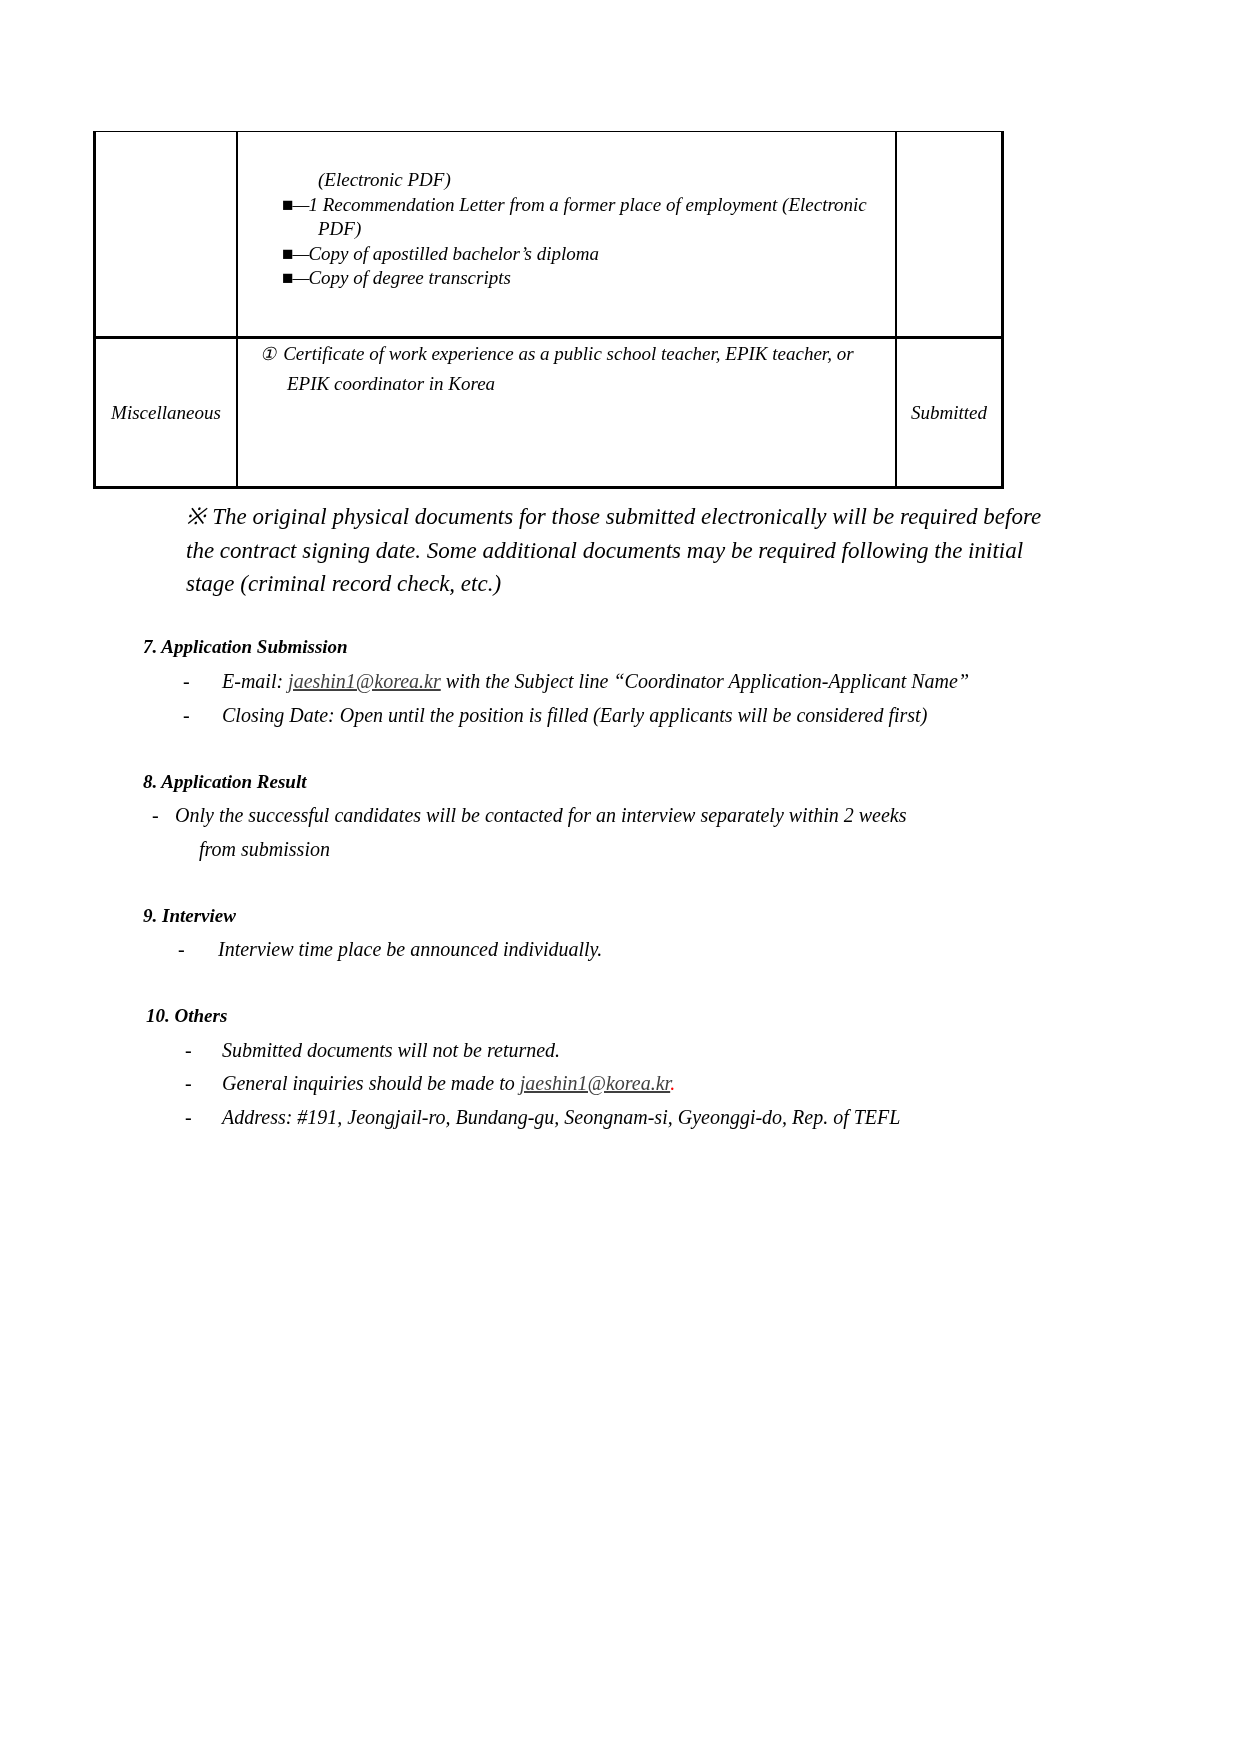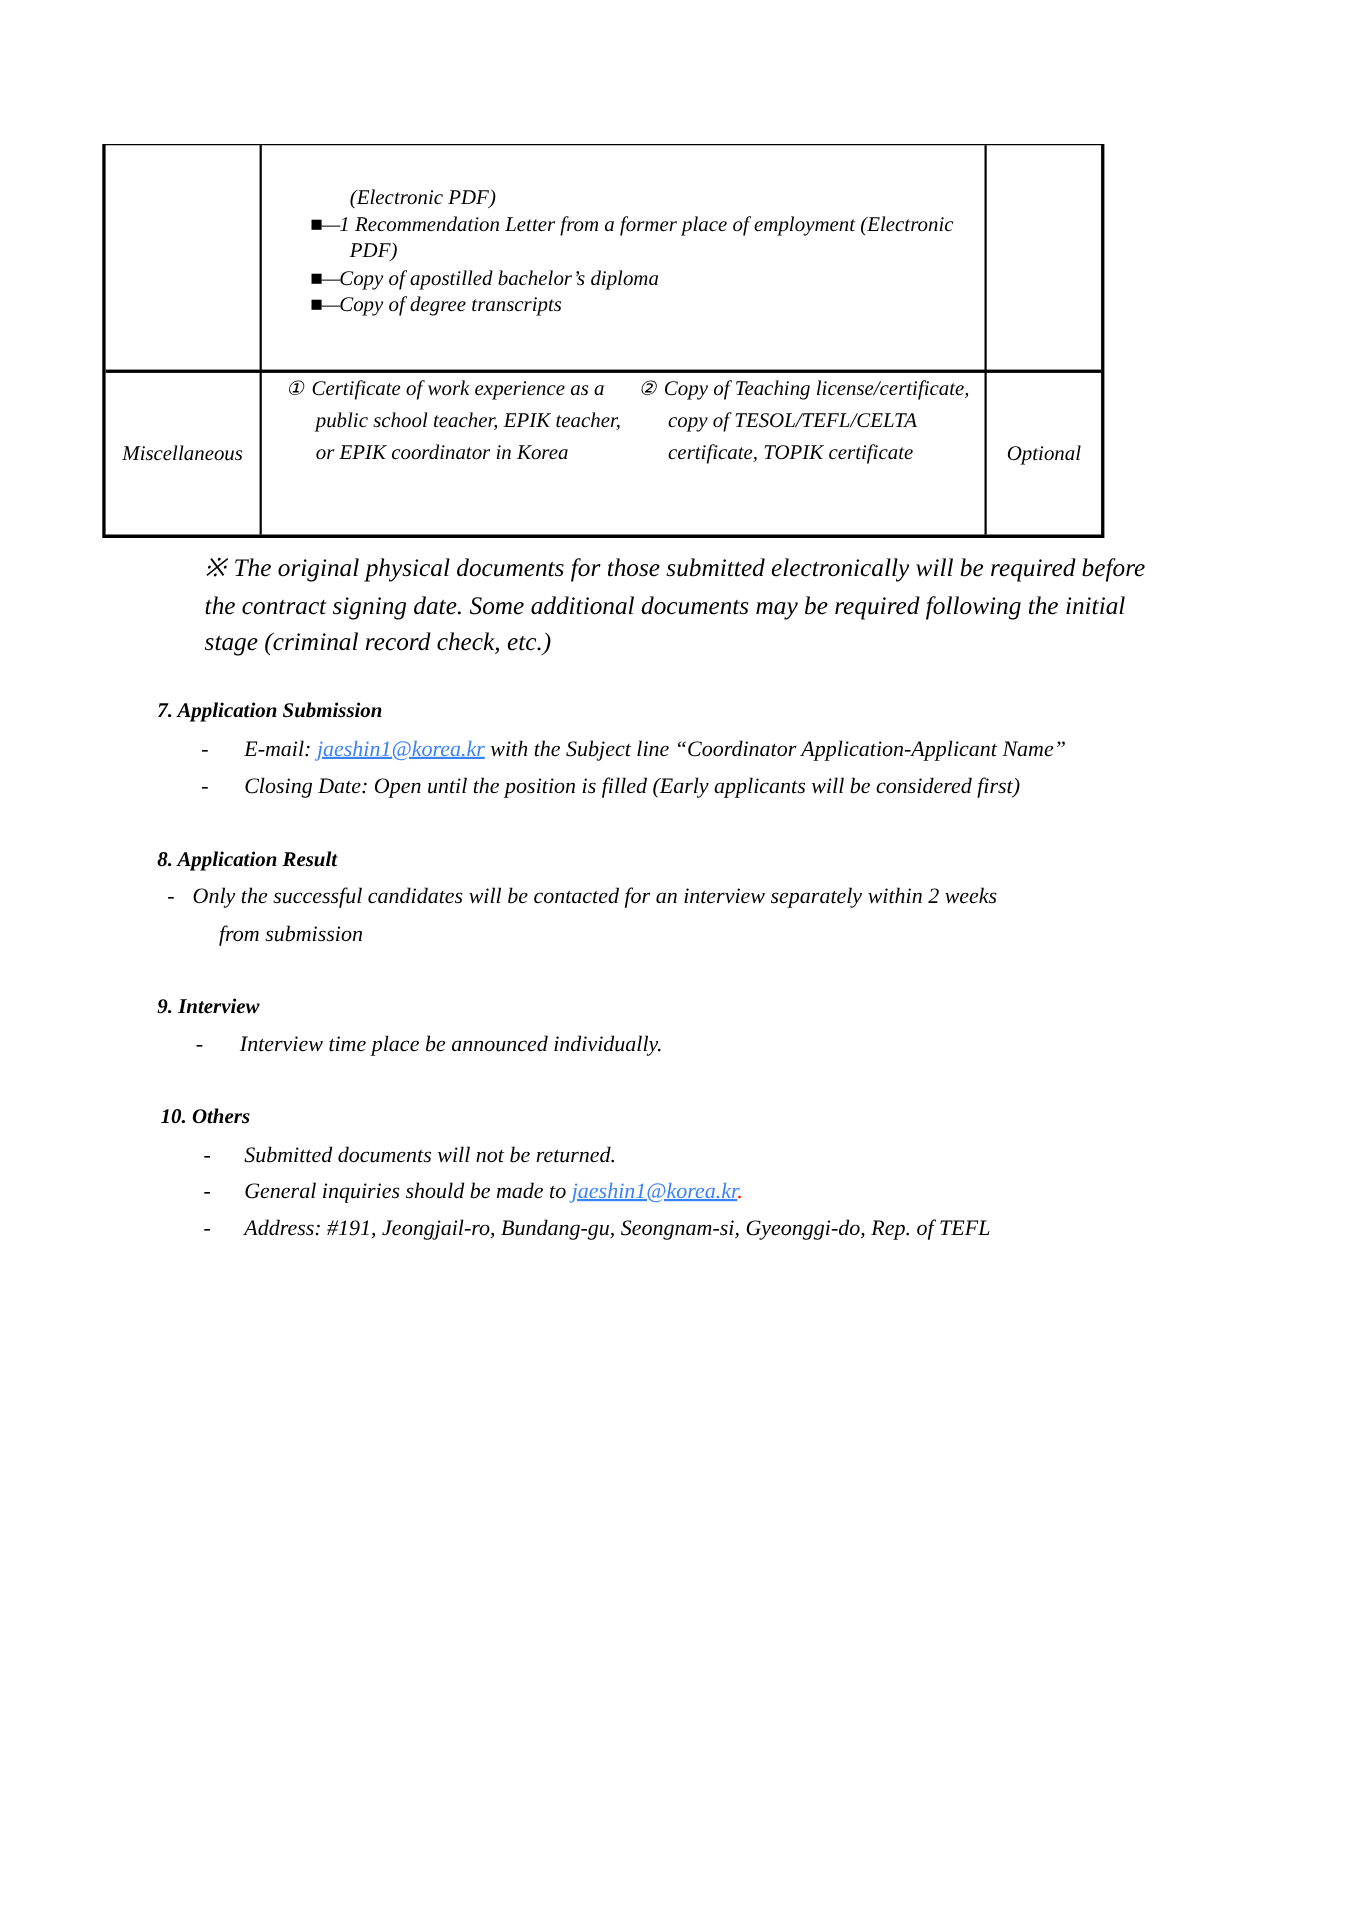--- a/index.html
+++ b/index.html
@@ -56,21 +56,21 @@
   .note-block{left:186px;top:500px;width:858px;}
   .note-block .rmark{margin-right:7px;}
   .sec-heading{
     position:absolute;
     font-size:19px;font-weight:bold;
     white-space:nowrap;
   }
   .dash-item{position:absolute;font-size:20px;white-space:nowrap;}
   .dash-item .dash{display:inline-block;}
   .w39{width:39px;} .w23{width:23px;} .w40{width:40px;} .w37{width:37px;}
-  a.doc-link{color:#3b82f6;text-decoration:underline;}
+  a.doc-link{color:#404040;text-decoration:underline;}
   .red-dot{color:#ff0000;}
 </style>
 </head>
 <body>
 
 <div class="page">
 
   <div class="tbl">
 
     <div class="cell c1 r1"></div>
@@ -88,26 +88,23 @@
     </div>
     <div class="cell c3 r1"></div>
 
     <div class="cell c1 r2 cell-misc-label">
       <span>Miscellaneous</span>
     </div>
     <div class="cell c2 r2 cell-misc-items">
       <div class="titem">
         <span class="nmark">①</span><span>Certificate of work experience as a public school teacher, EPIK teacher, or EPIK coordinator in Korea</span>
       </div>
-      <div class="titem">
-        <span class="nmark">②</span><span>Copy of Teaching license/certificate, copy of TESOL/TEFL/CELTA certificate, TOPIK certificate</span>
-      </div>
     </div>
     <div class="cell c3 r2 cell-optional">
-      <span>Optional</span>
+      <span>Submitted</span>
     </div>
   </div>
 
   <div class="body-text note-block">
     <span class="rmark">※</span><span>The original physical documents for those submitted electronically will be required before the contract signing date. Some additional documents may be required following the initial stage (criminal record check, etc.)</span>
   </div>
 
   <div class="sec-heading" style="left:143px;top:636px;">7. Application Submission</div>
 
   <div class="dash-item" style="left:183px;top:670px;">

